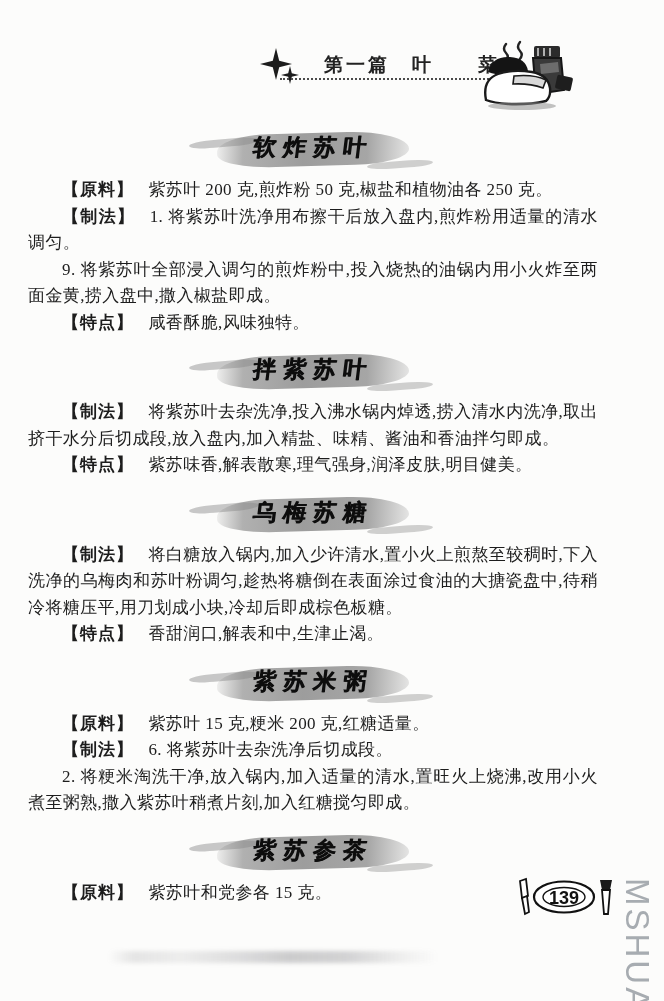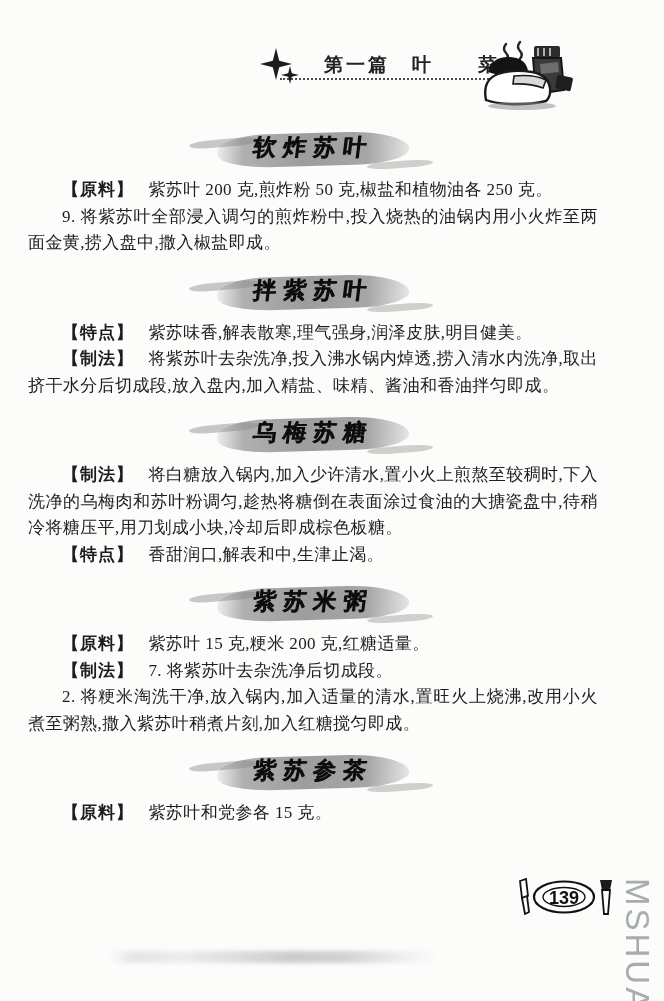--- a/index.html
+++ b/index.html
@@ -172,45 +172,47 @@
         <ellipse cx="46" cy="68" rx="34" ry="4" fill="#8f8f8f" opacity="0.55"></ellipse>
       </svg>
     </span>
   </div>
 
   <div>
     <div class="rhead">
       <span class="brush"><i class="stroke s1"></i><i class="stroke s2"></i><i class="stroke s3"></i><b class="rtitle">软炸苏叶</b></span>
     </div>
     <p class="para"><b class="lbl">【原料】</b><span>紫苏叶 200 克,煎炸粉 50 克,椒盐和植物油各 250 克。</span></p>
+    <p class="para"><b class="lbl">【制法】</b><span>1. 将紫苏叶洗净用布擦干后放入盘内,煎炸粉用适量的清水调匀。</span></p>
     <p class="para"><span>9. 将紫苏叶全部浸入调匀的煎炸粉中,投入烧热的油锅内用小火炸至两面金黄,捞入盘中,撒入椒盐即成。</span></p>
+    <p class="para"><b class="lbl">【特点】</b><span>咸香酥脆,风味独特。</span></p>
   </div>
 
   <div>
     <div class="rhead">
       <span class="brush"><i class="stroke s1"></i><i class="stroke s2"></i><i class="stroke s3"></i><b class="rtitle">拌紫苏叶</b></span>
     </div>
+    <p class="para"><b class="lbl">【制法】</b><span>将紫苏叶去杂洗净,投入沸水锅内焯透,捞入清水内洗净,取出挤干水分后切成段,放入盘内,加入精盐、味精、酱油和香油拌匀即成。</span></p>
     <p class="para"><b class="lbl">【特点】</b><span>紫苏味香,解表散寒,理气强身,润泽皮肤,明目健美。</span></p>
-    <p class="para"><b class="lbl">【制法】</b><span>将紫苏叶去杂洗净,投入沸水锅内焯透,捞入清水内洗净,取出挤干水分后切成段,放入盘内,加入精盐、味精、酱油和香油拌匀即成。</span></p>
   </div>
 
   <div>
     <div class="rhead">
       <span class="brush"><i class="stroke s1"></i><i class="stroke s2"></i><i class="stroke s3"></i><b class="rtitle">乌梅苏糖</b></span>
     </div>
     <p class="para"><b class="lbl">【制法】</b><span>将白糖放入锅内,加入少许清水,置小火上煎熬至较稠时,下入洗净的乌梅肉和苏叶粉调匀,趁热将糖倒在表面涂过食油的大搪瓷盘中,待稍冷将糖压平,用刀划成小块,冷却后即成棕色板糖。</span></p>
     <p class="para"><b class="lbl">【特点】</b><span>香甜润口,解表和中,生津止渴。</span></p>
   </div>
 
   <div>
     <div class="rhead">
       <span class="brush"><i class="stroke s1"></i><i class="stroke s2"></i><i class="stroke s3"></i><b class="rtitle">紫苏米粥</b></span>
     </div>
     <p class="para"><b class="lbl">【原料】</b><span>紫苏叶 15 克,粳米 200 克,红糖适量。</span></p>
-    <p class="para"><b class="lbl">【制法】</b><span>7. 将紫苏叶去杂洗净后切成段。</span></p>
+    <p class="para"><b class="lbl">【制法】</b><span>6. 将紫苏叶去杂洗净后切成段。</span></p>
     <p class="para"><span>2. 将粳米淘洗干净,放入锅内,加入适量的清水,置旺火上烧沸,改用小火煮至粥熟,撒入紫苏叶稍煮片刻,加入红糖搅匀即成。</span></p>
   </div>
 
   <div>
     <div class="rhead">
       <span class="brush"><i class="stroke s1"></i><i class="stroke s2"></i><i class="stroke s3"></i><b class="rtitle">紫苏参茶</b></span>
     </div>
     <p class="para"><b class="lbl">【原料】</b><span>紫苏叶和党参各 15 克。</span></p>
 
   </div>

